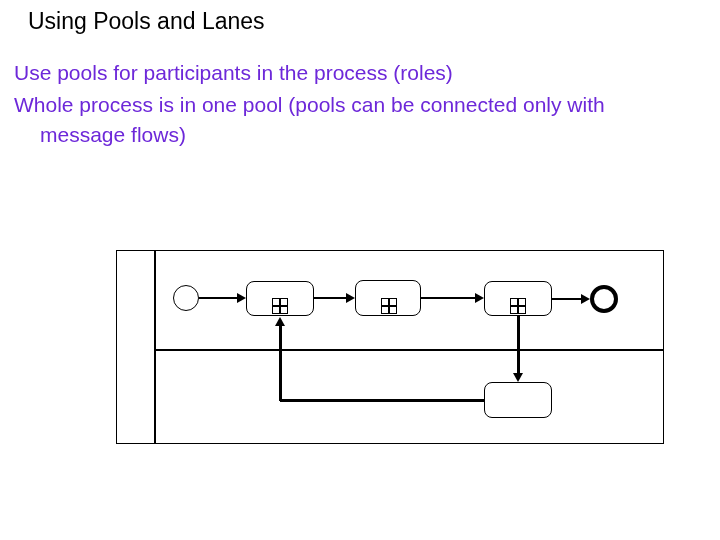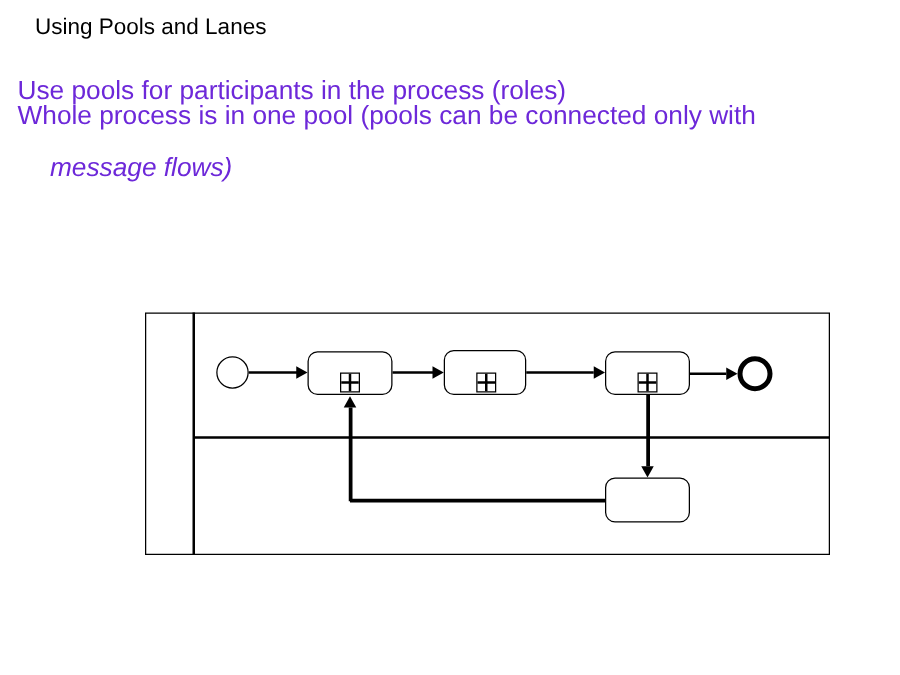--- a/index.html
+++ b/index.html
@@ -6,35 +6,35 @@
   .slide{
     position:relative;
     width:720px;height:540px;
     background:#ffffff;
     overflow:hidden;
     font-family:"Liberation Sans", sans-serif;
   }
   .slide-title{
     position:absolute;
     left:28px;top:7px;
-    font-size:18px;
+    font-size:23px;
     line-height:29px;
     color:#000000;
     white-space:nowrap;
   }
   .bullet-line{
     position:absolute;
     font-size:21px;
     line-height:26px;
     color:#6d28d9;
     white-space:nowrap;
   }
   .bl-1{left:14px;top:60px;}
-  .bl-2{left:14px;top:80px;}
-  .bl-3{left:40px;top:122px;font-style:italic;}
+  .bl-2{left:14px;top:92px;}
+  .bl-3{left:40px;top:122px;}
   .bl-4{left:14px;top:152px;}
 
   
   .diagram{position:absolute;left:0;top:0;width:720px;height:540px;}
   .pool{
     position:absolute;
     left:116px;top:250px;width:548px;height:194px;
     border:1.5px solid #000;
     box-sizing:border-box;
     background:#fff;

